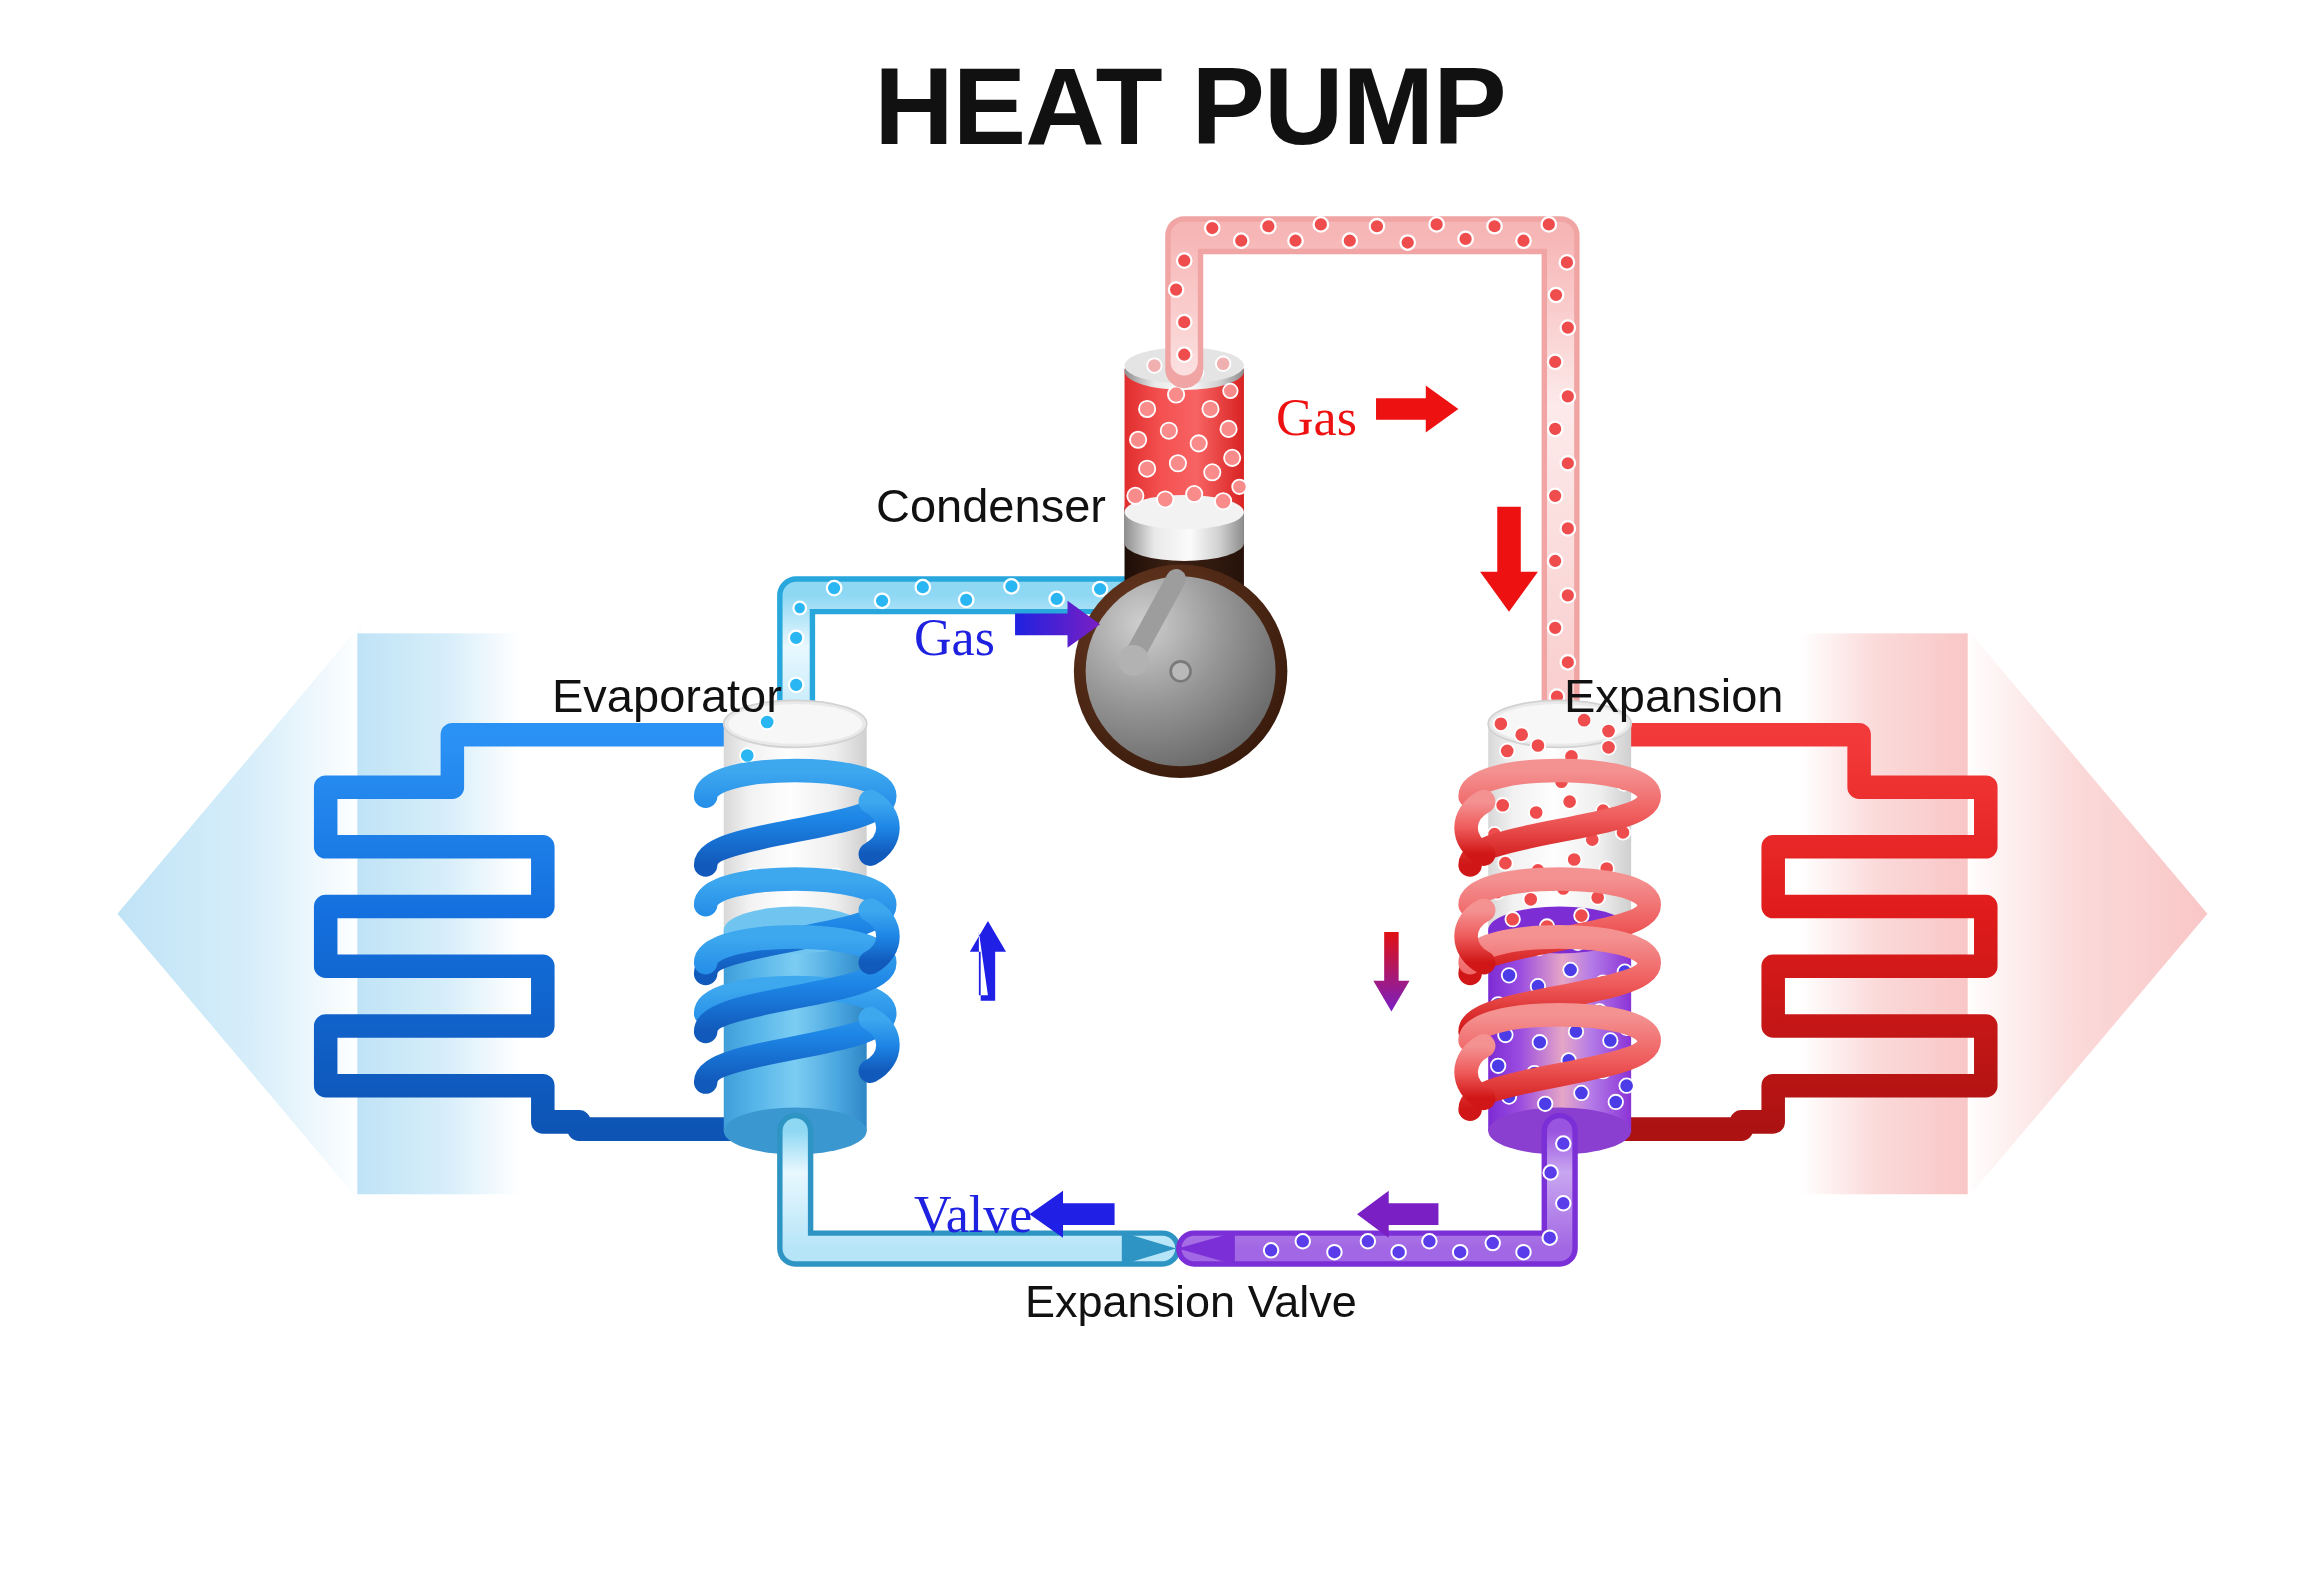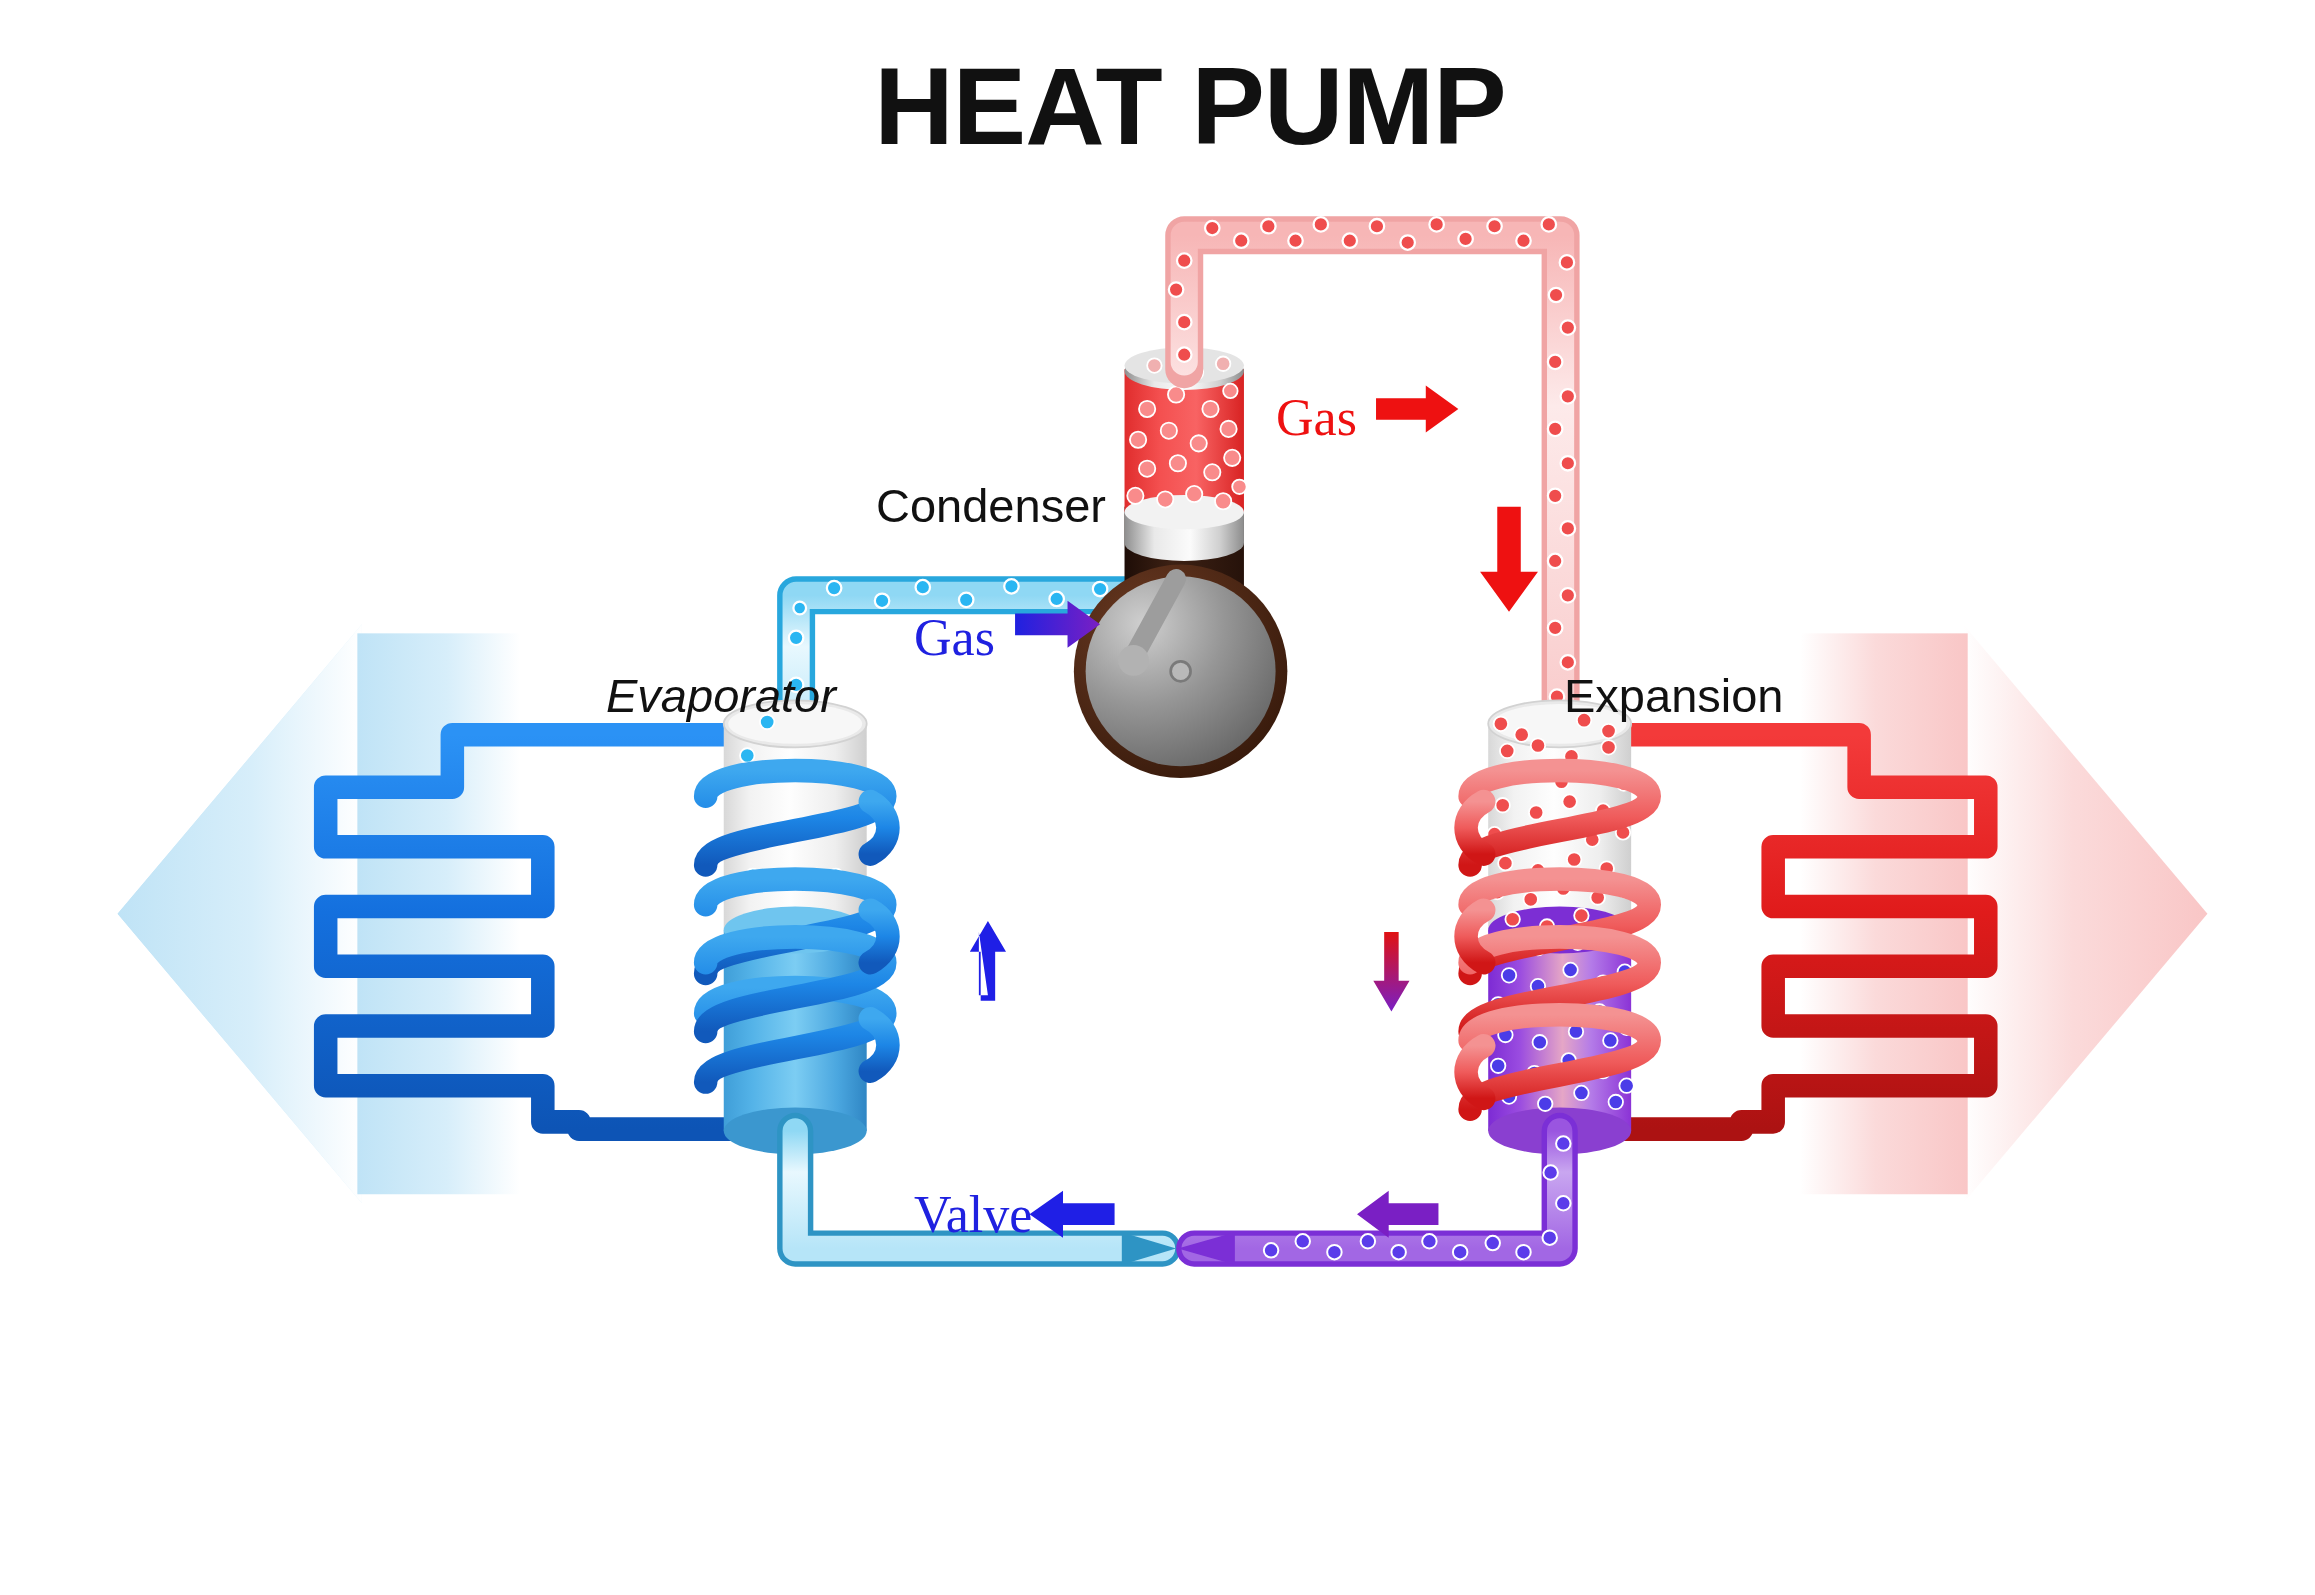--- a/index.html
+++ b/index.html
@@ -15,21 +15,21 @@
     margin-left:32px;
   }
   .lbl{position:absolute;color:#111;font-size:47px;white-space:nowrap;
        font-family:"Liberation Sans","DejaVu Sans",sans-serif;}
   .flowlbl{position:absolute;font-size:52px;white-space:nowrap;
        font-family:"Liberation Serif","DejaVu Serif",serif;text-align:center;}
   .blue-t{color:#1f21e0;}
   .red-t{color:#ee1111;}
 
   #lbl-compressor{left:876px;top:478px;}
-  #lbl-evaporator{left:606px;top:668px;font-style:italic;}
+  #lbl-evaporator{left:552px;top:668px;}
   #lbl-condenser{left:1564px;top:668px;}
   #lbl-expansion{left:1025px;top:1276px;font-size:45px;}
 
   #lbl-gas-blue{left:914px;top:608px;}
   #lbl-gas-red{left:1276px;top:388px;}
   #lbl-liquid{left:914px;top:1185px;}
 </style>
 </head>
 <body>
 
@@ -480,19 +480,20 @@
 
     <g>
       <path d="M 1590 1330 L 1535 1330 L 1535 1316 L 1500 1342 L 1535 1368 L 1535 1354 L 1590 1354 Z" fill="#7a1fc4"></path>
     </g>
 
   </svg>
 
   <div class="lbl" id="lbl-compressor">Condenser</div>
   <div class="lbl" id="lbl-evaporator">Evaporator</div>
   <div class="lbl" id="lbl-condenser">Expansion</div>
+  <div class="lbl" id="lbl-expansion">Expansion Valve</div>
 
   <div class="flowlbl blue-t" id="lbl-gas-blue">Gas</div>
   <div class="flowlbl red-t" id="lbl-gas-red">Gas</div>
   <div class="flowlbl blue-t" id="lbl-liquid">Valve</div>
 
 </div>
 
 
 </body></html>

